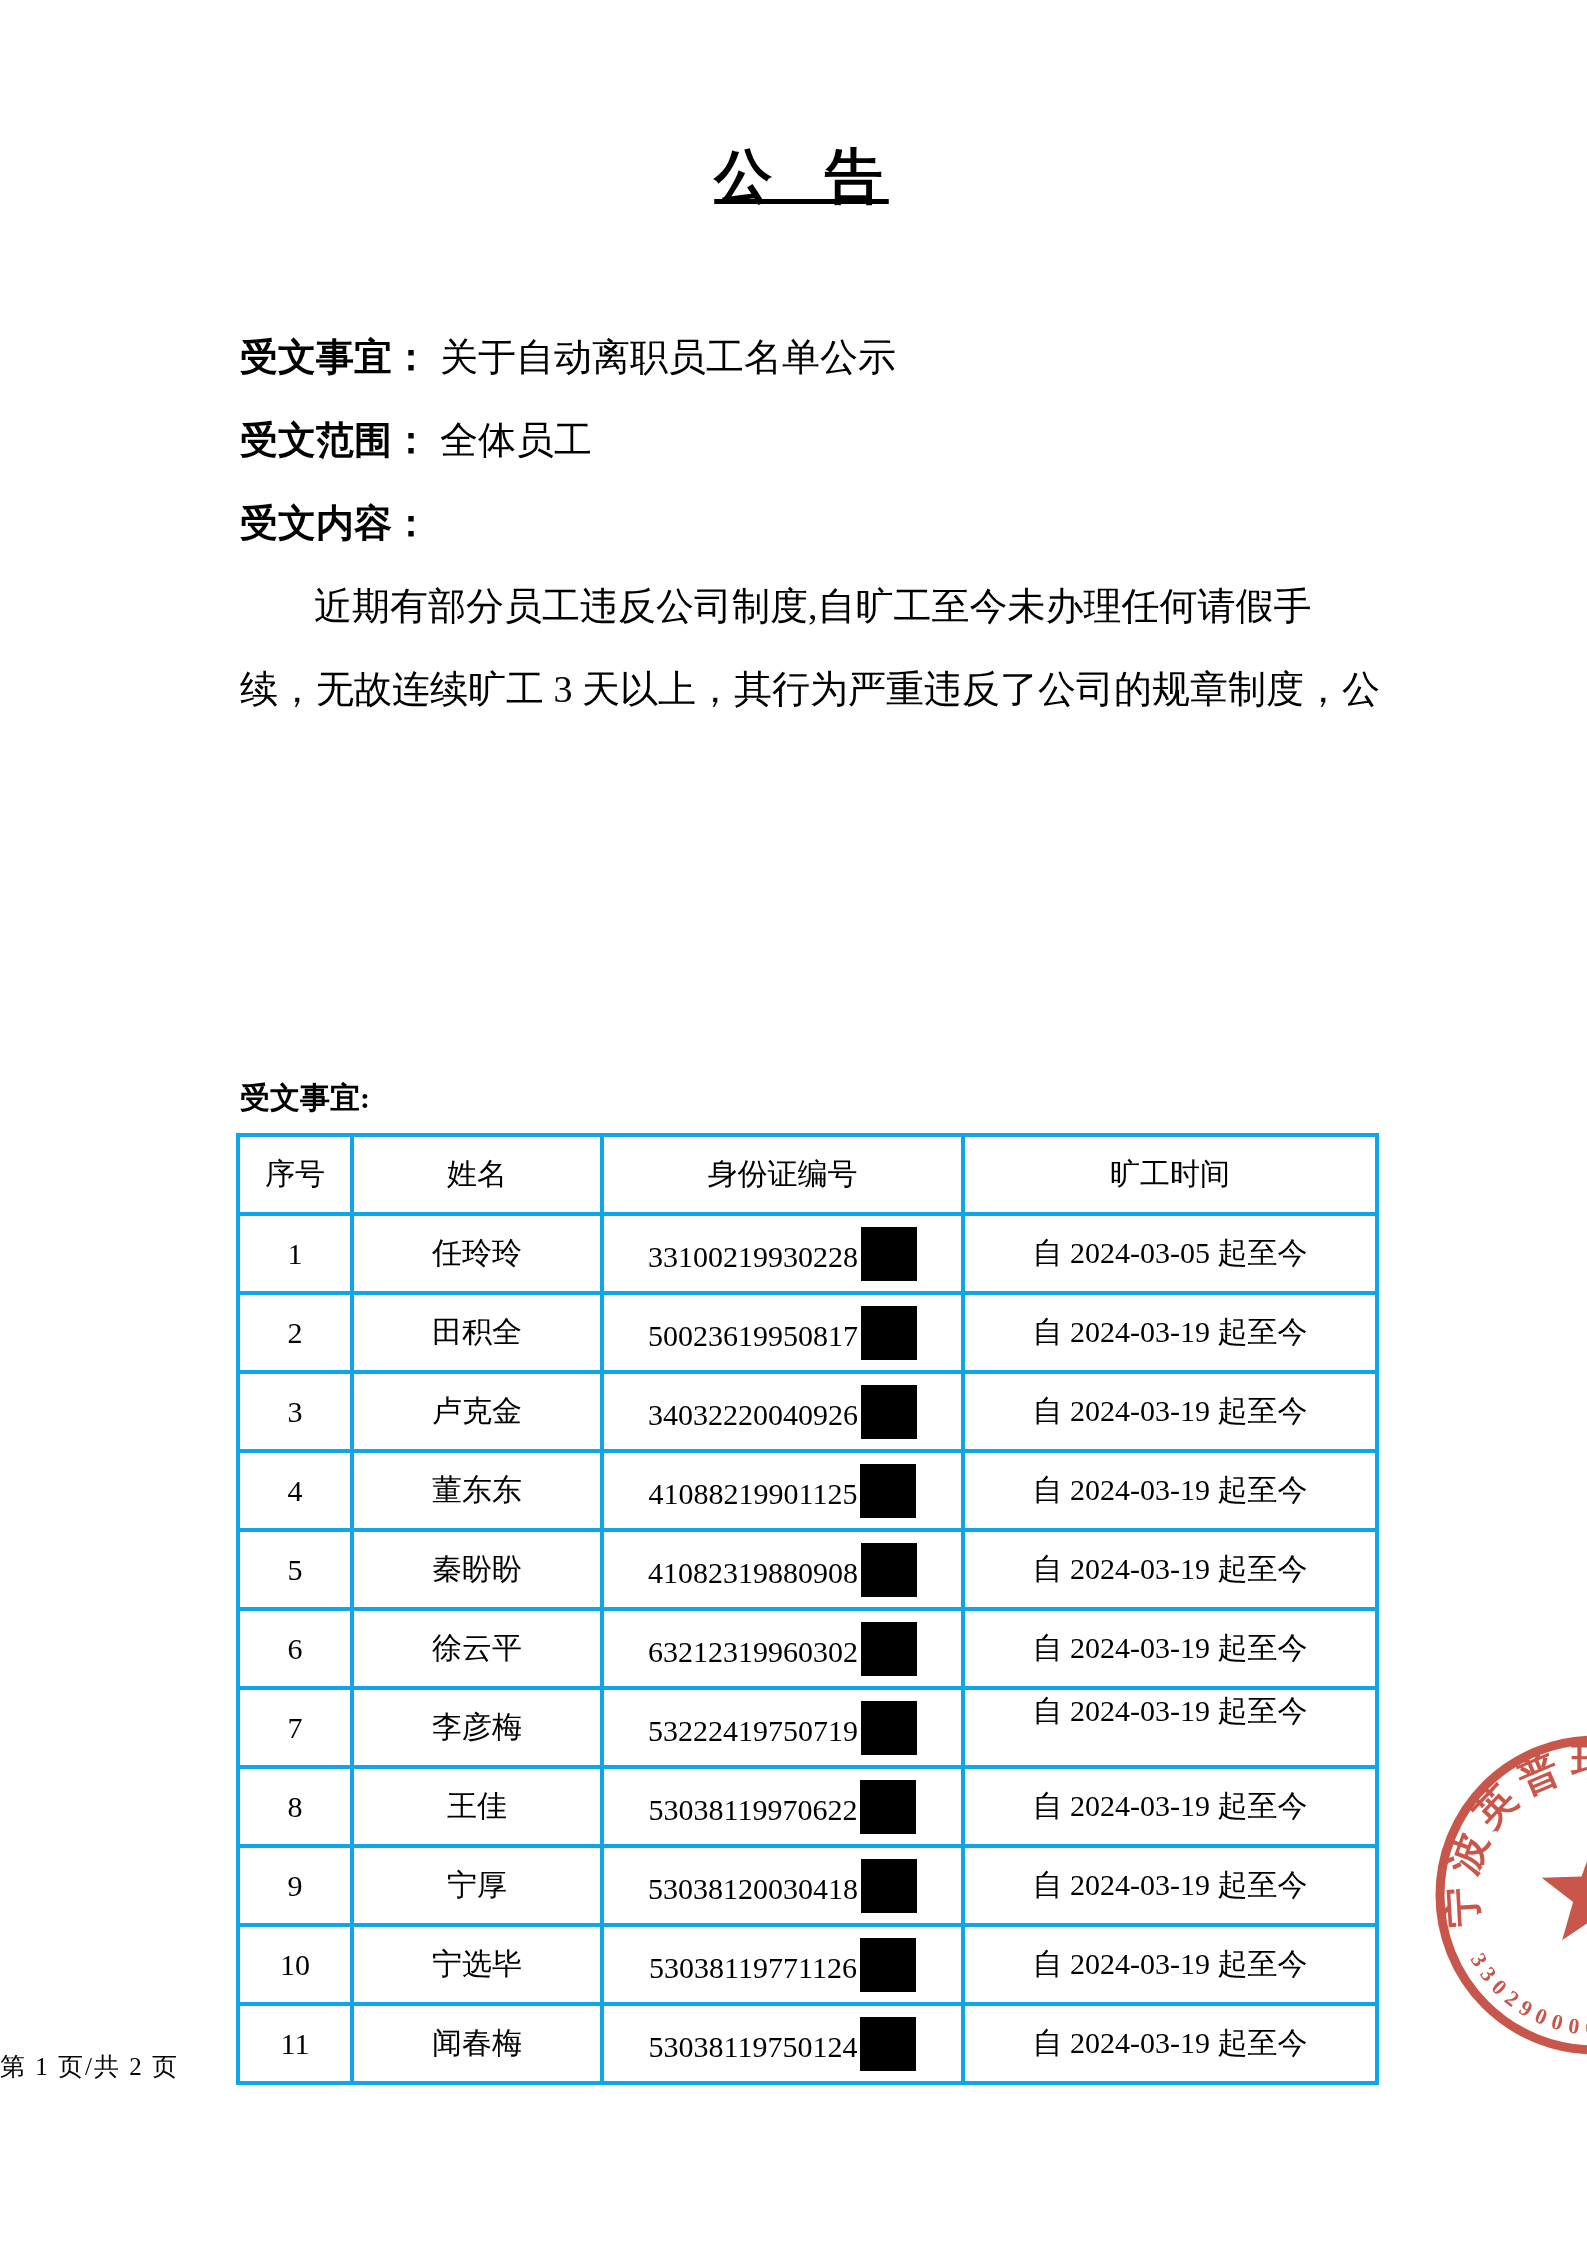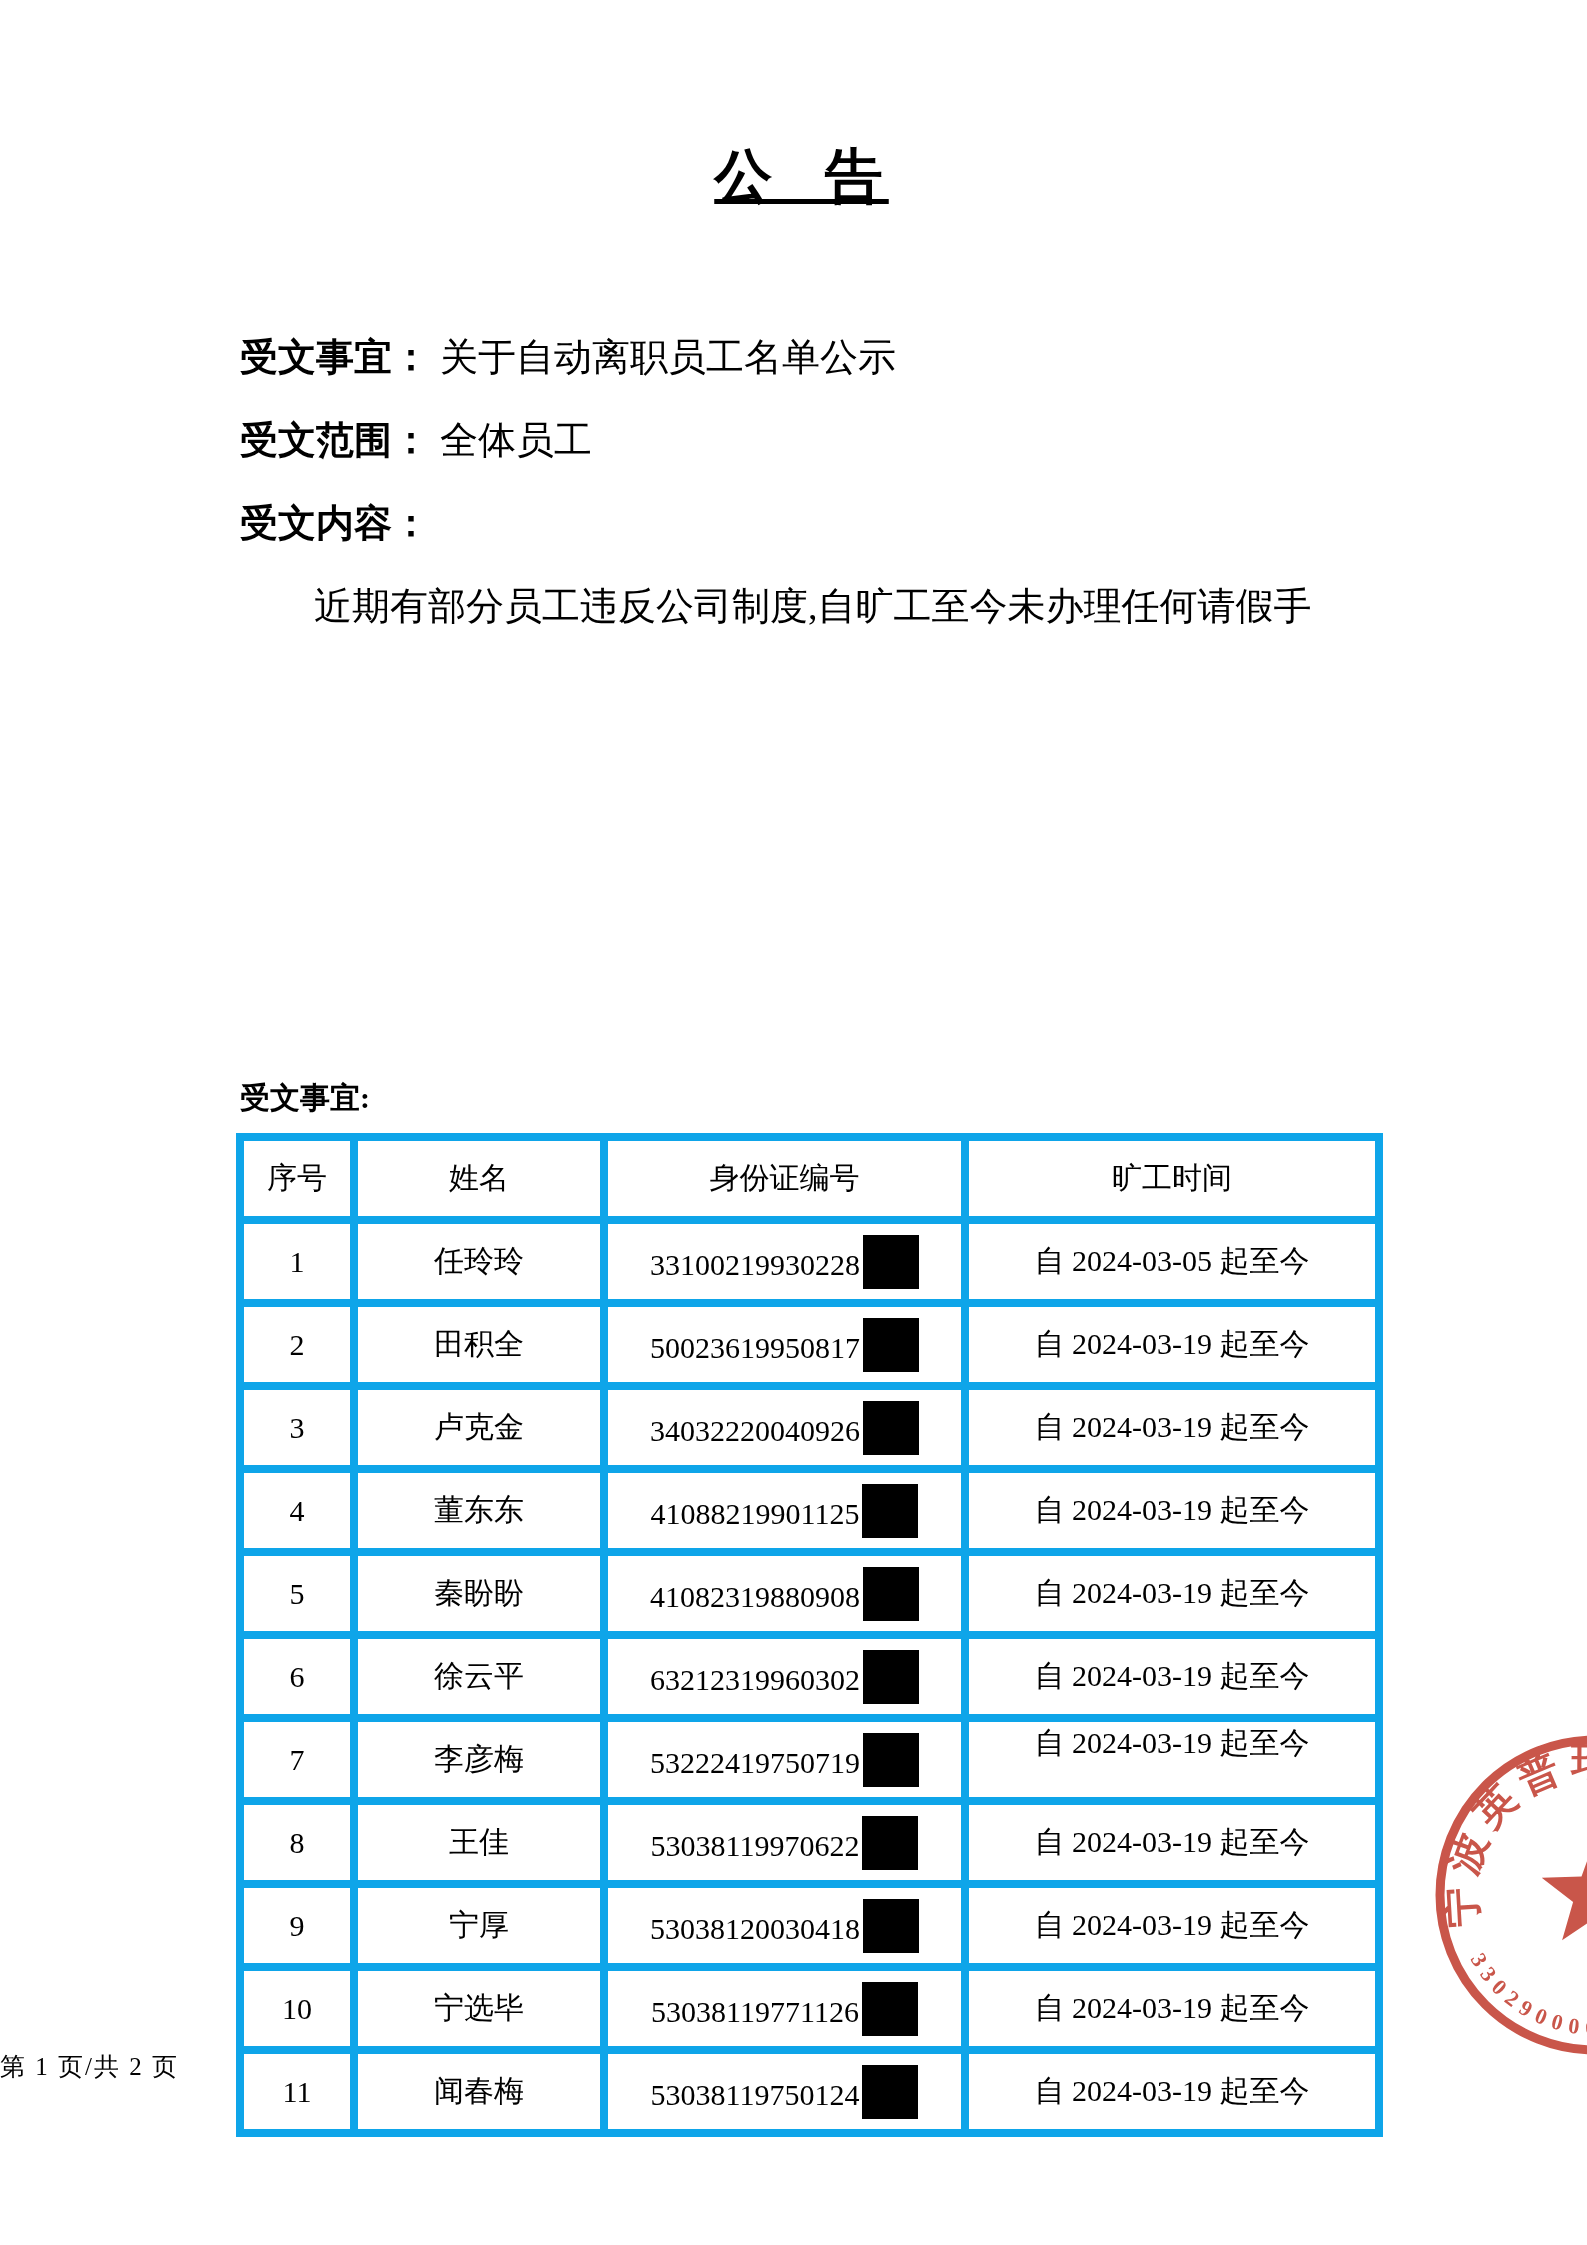--- a/index.html
+++ b/index.html
@@ -31,21 +31,21 @@
   .list-heading {
     position:absolute; top:1078px; left:240px;
     font-size:30px; font-weight:bold;
   }
   table.roster {
     position:absolute; top:1133px; left:236px;
     width:1139px;
     border-collapse:collapse; table-layout:fixed;
   }
   table.roster td, table.roster th {
-    border:8px solid #0ea5e9;
+    border:4px solid #0ea5e9;
     font-weight:normal;
     text-align:center; vertical-align:middle;
     height:75px; padding:0;
     font-size:30px;
     overflow:hidden;
   }
   table.roster td.vtop { vertical-align:top; line-height:1.4; }
   .redaction {
     display:inline-block;
     width:56px; height:54px;
@@ -71,20 +71,21 @@
     <div class="meta-line">
       <span class="label">受文事宜：</span><span class="value">关于自动离职员工名单公示</span>
     </div>
     <div class="meta-line">
       <span class="label">受文范围：</span><span class="value">全体员工</span>
     </div>
     <div class="meta-line">
       <span class="label">受文内容：</span><span class="value"></span>
     </div>
     <div class="body-line indent">近期有部分员工违反公司制度,自旷工至今未办理任何请假手</div>
+    <div class="body-line">续，无故连续旷工 3 天以上，其行为严重违反了公司的规章制度，公</div>
   </div>
 
   <div class="list-heading">受文事宜:</div>
 
   <table class="roster">
     <colgroup>
       <col style="width:114px">
         <col style="width:250px">
         <col style="width:361px">
         <col style="width:414px">

